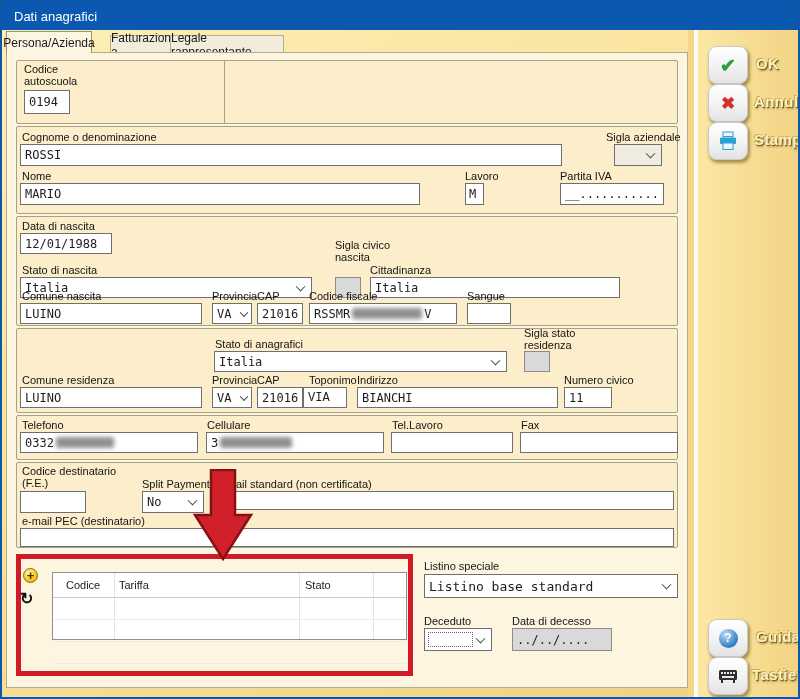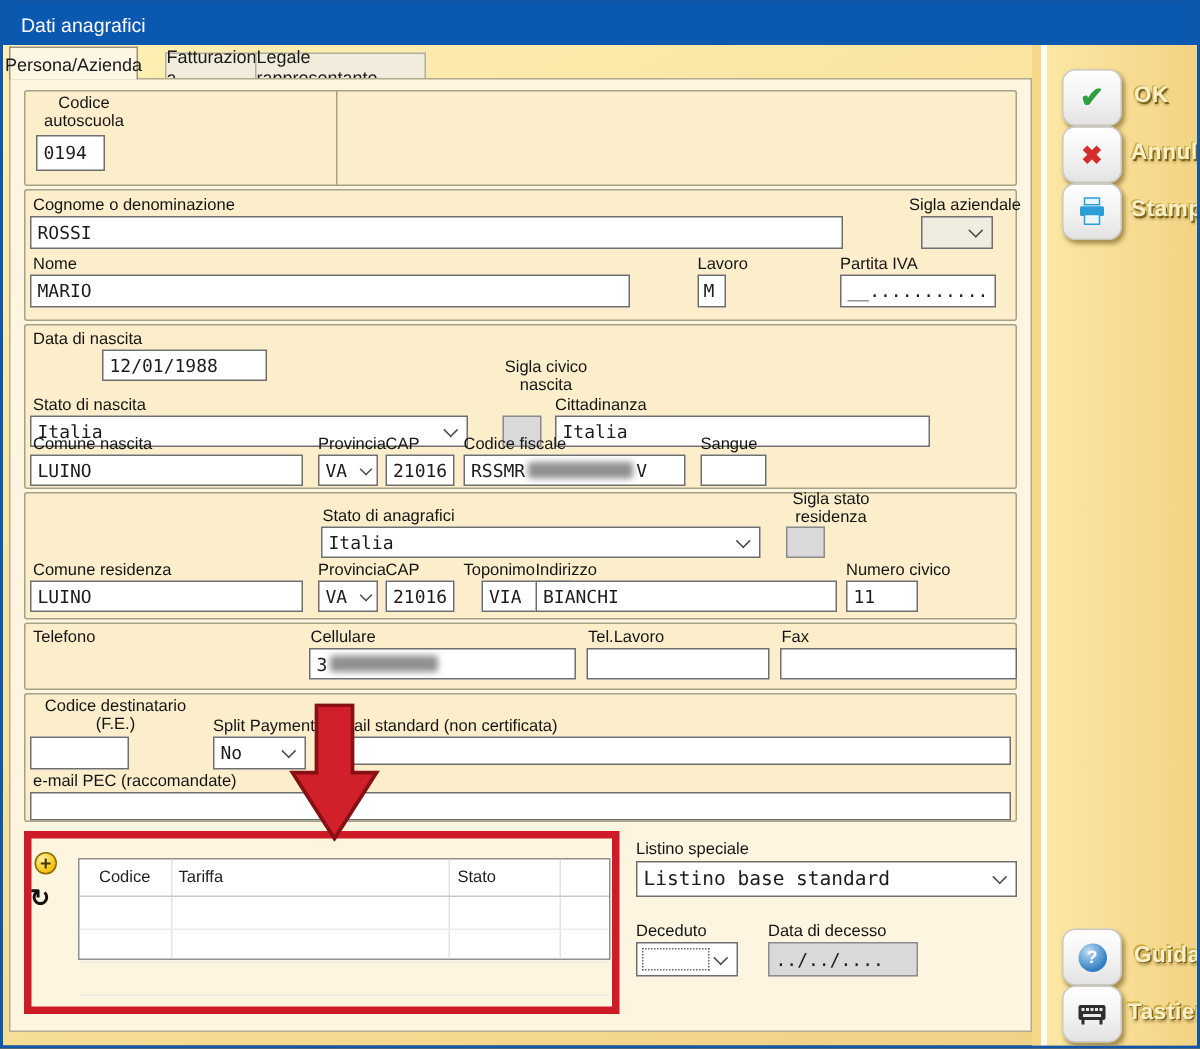--- a/index.html
+++ b/index.html
@@ -9,21 +9,21 @@
   .titlebar{position:absolute;left:0;top:0;right:0;height:28px;background:#0b58b1;color:#fff;
             font-size:13px;display:flex;align-items:center;padding-left:12px;}
   .rightstrip{position:absolute;left:686px;top:28px;width:112px;height:669px;
               background:linear-gradient(90deg,#f5d787 0px,#f5d787 6px,#fdfdf6 6px,#fdfdf6 10px,#fbe7a4 10px,#f3d383 100%);}
   .panel{position:absolute;left:4px;top:50px;width:682px;height:636px;background:#fdf5df;border:1px solid #b3ab8d;box-sizing:border-box;}
   .tab{position:absolute;box-sizing:border-box;font-size:12px;color:#1a1a1a;display:flex;align-items:center;justify-content:center;cursor:pointer;}
   .tab.active{background:#fdf6e3;border:1px solid #98927a;border-bottom:none;z-index:3;}
   .tab.idle{background:#f1ecdb;border:1px solid #b5af99;border-bottom:none;}
   .grp{position:absolute;background:#fceecb;border:1px solid #a8a284;border-radius:2px;box-sizing:border-box;}
   .lbl{position:absolute;font-size:11px;color:#141414;white-space:nowrap;z-index:2;}
-  .lbl.wrap{white-space:normal;line-height:12px;text-align:center;}
+  .lbl.wrap{white-space:normal;line-height:12px;}
   .inp{position:absolute;background:#fff;border:1px solid #6f6f6f;box-sizing:border-box;
        font-family:"DejaVu Sans Mono",monospace;font-size:12px;color:#1c1c1c;
        display:flex;align-items:center;padding:0 4px;z-index:2;overflow:hidden;}
   .inp.gray{background:#d9d9d9;border-color:#8b8b8b;}
   .chev{position:absolute;right:7px;top:50%;width:6px;height:6px;border-right:1.5px solid #4a4a4a;
         border-bottom:1.5px solid #4a4a4a;transform:translateY(-70%) rotate(45deg);}
   .chev.sm{right:4px;width:5px;height:5px;}
   .blur{display:inline-block;height:11px;background:#909090;border-radius:2px;filter:blur(2px);margin:0 2px;}
   .vline{position:absolute;width:1px;background:#a8a284;z-index:2;}
   .btn3d{position:absolute;width:38px;height:36px;border-radius:9px;border:1px solid #c9c9c9;
@@ -98,21 +98,21 @@
   <div class="inp" style="left:463px;top:181px;width:19px;height:22px;padding:0 3px;">
     <span class="val">M</span>
   </div>
   <div class="lbl" style="left:558px;top:168px;">Partita IVA</div>
   <div class="inp" style="left:558px;top:181px;width:104px;height:22px;">
     <span class="val">__...........</span>
   </div>
 
   <div class="grp" style="left:14px;top:214px;width:662px;height:110px;"></div>
   <div class="lbl" style="left:20px;top:218px;">Data di nascita</div>
-  <div class="inp" style="left:18px;top:231px;width:110px;height:21px;margin-left:48px;">
+  <div class="inp" style="left:18px;top:231px;width:92px;height:21px;">
     <span class="val">12/01/1988</span>
   </div>
   <div class="lbl wrap" style="left:333px;top:237px;width:58px;">Sigla civico nascita</div>
   <div class="lbl" style="left:20px;top:262px;">Stato di nascita</div>
   <div class="inp" style="left:18px;top:275px;width:292px;height:21px;">
     <span class="val">Italia</span>
     <span class="chev"></span>
   </div>
   <div class="inp gray" style="left:333px;top:275px;width:26px;height:21px;"></div>
   <div class="lbl" style="left:368px;top:262px;">Cittadinanza</div>
@@ -158,34 +158,38 @@
   <div class="lbl" style="left:210px;top:372px;">Provincia</div>
   <div class="inp" style="left:210px;top:385px;width:40px;height:21px;">
     <span class="val">VA</span>
     <span class="chev sm"></span>
   </div>
   <div class="lbl" style="left:255px;top:372px;">CAP</div>
   <div class="inp" style="left:255px;top:385px;width:46px;height:21px;">
     <span class="val">21016</span>
   </div>
   <div class="lbl" style="left:307px;top:372px;">Toponimo</div>
-  <div class="inp" style="left:319px;top:385px;width:60px;height:21px;">
+  <div class="inp" style="left:301px;top:385px;width:44px;height:21px;font-family:Liberation Mono, monospace;">
     <span class="val">VIA</span>
   </div>
   <div class="lbl" style="left:355px;top:372px;">Indirizzo</div>
   <div class="inp" style="left:355px;top:385px;width:201px;height:21px;">
     <span class="val">BIANCHI</span>
   </div>
   <div class="lbl" style="left:562px;top:372px;">Numero civico</div>
   <div class="inp" style="left:562px;top:385px;width:48px;height:21px;">
     <span class="val">11</span>
   </div>
 
   <div class="grp" style="left:14px;top:413px;width:662px;height:45px;"></div>
   <div class="lbl" style="left:20px;top:417px;">Telefono</div>
+  <div class="inp" style="left:18px;top:430px;width:178px;height:21px;">
+    <span class="val">0332</span>
+    <span class="blur" style="width:58px;"></span>
+  </div>
   <div class="lbl" style="left:205px;top:417px;">Cellulare</div>
   <div class="inp" style="left:204px;top:430px;width:178px;height:21px;">
     <span class="val">3</span>
     <span class="blur" style="width:72px;"></span>
   </div>
   <div class="lbl" style="left:390px;top:417px;">Tel.Lavoro</div>
   <div class="inp" style="left:389px;top:430px;width:122px;height:21px;">
     <span class="val"></span>
   </div>
   <div class="lbl" style="left:519px;top:417px;">Fax</div>
@@ -200,21 +204,21 @@
   </div>
   <div class="lbl" style="left:140px;top:476px;">Split Payment</div>
   <div class="inp" style="left:140px;top:489px;width:62px;height:22px;">
     <span class="val">No</span>
     <span class="chev"></span>
   </div>
   <div class="lbl" style="left:215px;top:476px;">e-mail standard (non certificata)</div>
   <div class="inp" style="left:215px;top:489px;width:457px;height:19px;">
     <span class="val"></span>
   </div>
-  <div class="lbl" style="left:20px;top:513px;">e-mail PEC (raccomandate)</div>
+  <div class="lbl" style="left:20px;top:513px;">e-mail PEC (destinatario)</div>
   <div class="inp" style="left:18px;top:526px;width:654px;height:19px;">
     <span class="val"></span>
   </div>
 
   <div class="redbox"></div>
   <div class="plusicon">
     <span>+</span>
   </div>
   <div class="refreshicon">
     <span>↻</span>

